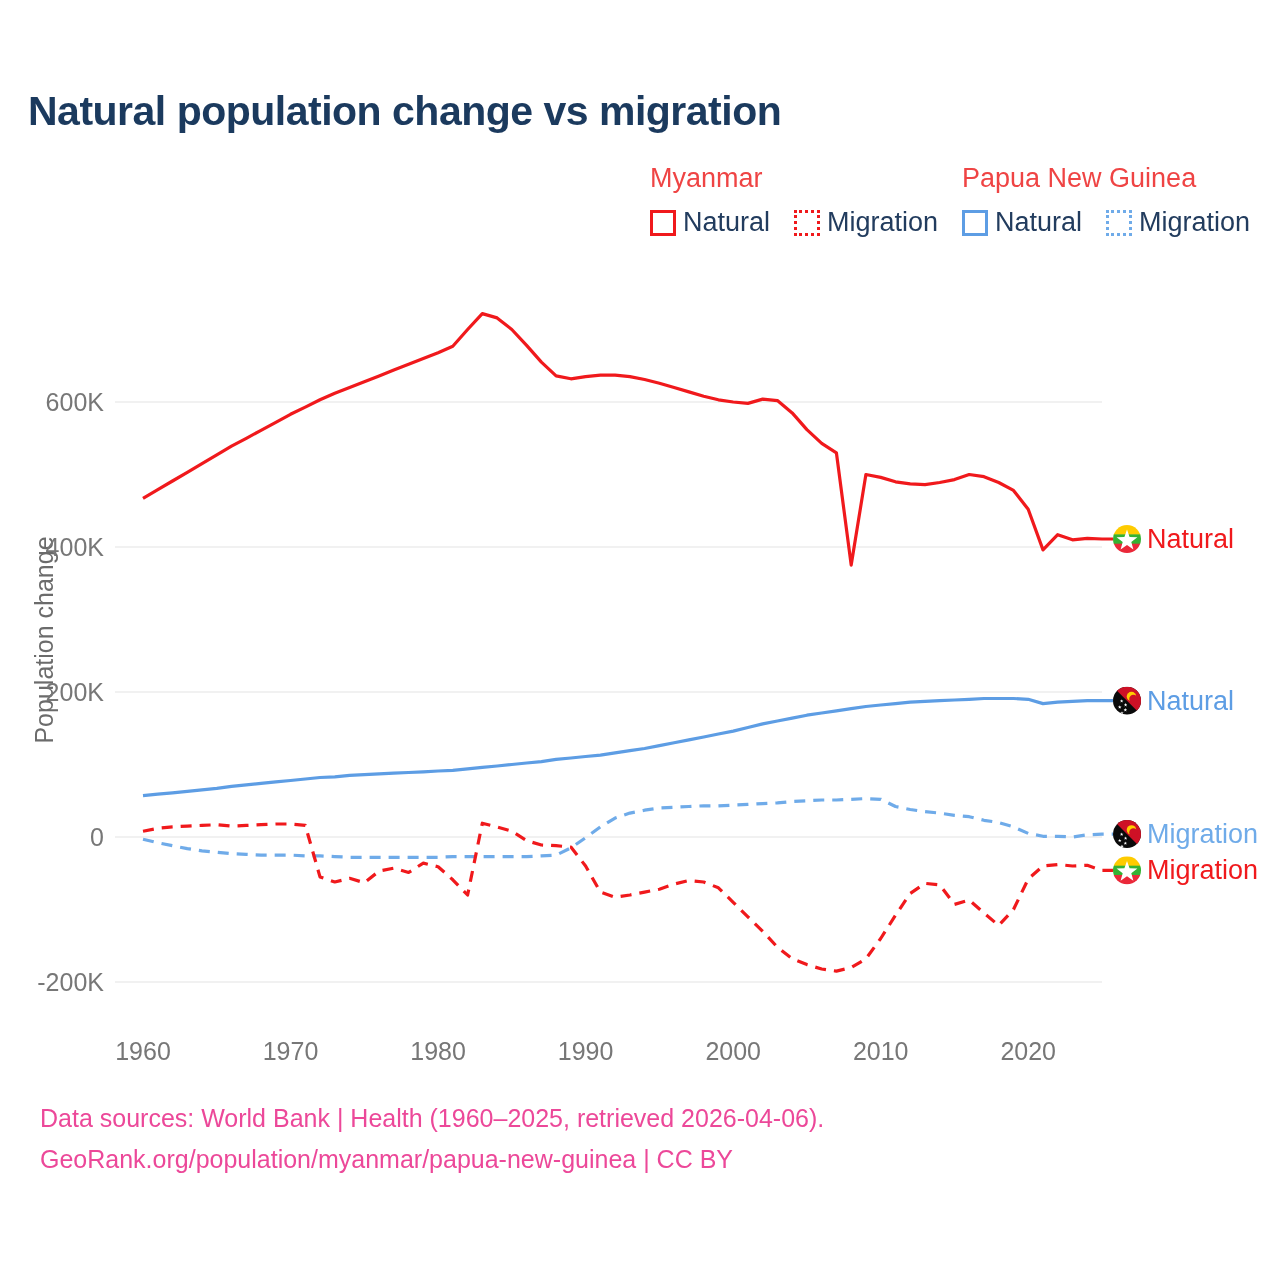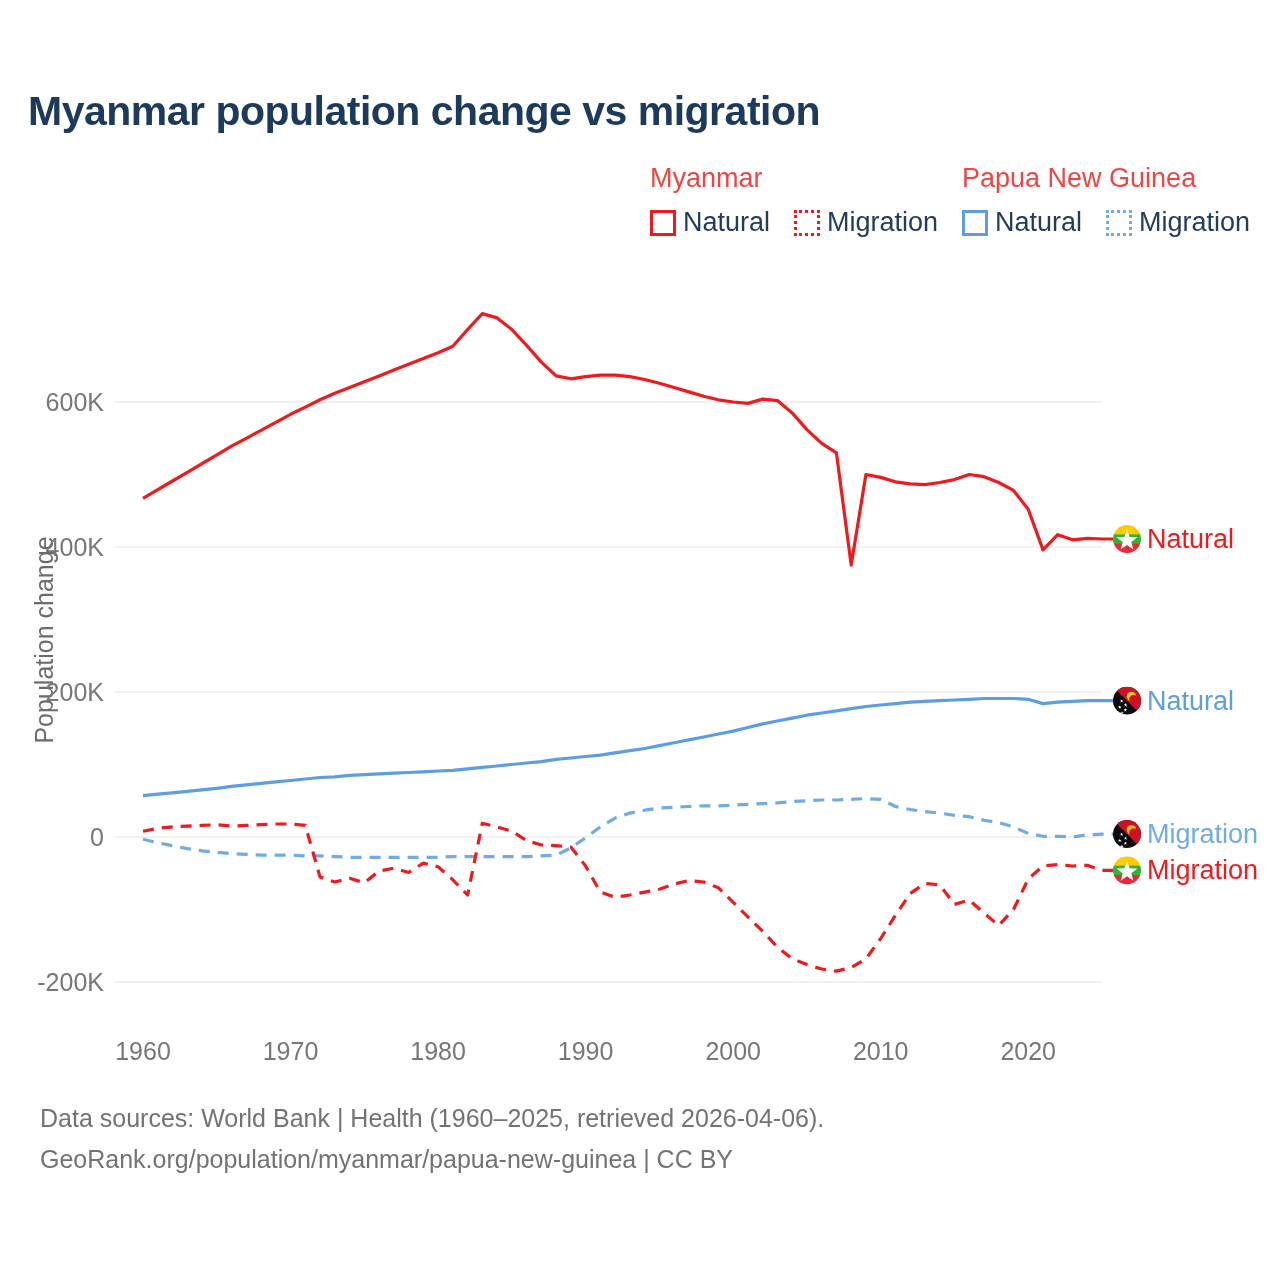--- a/index.html
+++ b/index.html
@@ -21,26 +21,26 @@
   .sw{width:20px;height:20px;background:#fff;box-sizing:content-box;}
   .sw.solid{border:3px solid;}
   .sw.dotted{border:3px dotted;}
   .ylabel{
     position:absolute;left:44px;top:640px;
     transform:translate(-50%,-50%) rotate(-90deg);
     font-size:25px;color:#6b6b6b;white-space:nowrap;
   }
   svg text.tick{font-family:"Liberation Sans",sans-serif;font-size:25px;fill:#777777;}
   svg text.endlabel{font-family:"Liberation Sans",sans-serif;font-size:27px;}
-  .footer{position:absolute;left:40px;top:1098px;font-size:25px;color:#737373;line-height:41px;}
+  .footer{position:absolute;left:40px;top:1098px;font-size:25px;color:#ec4899;line-height:41px;}
 </style>
 </head>
 <body>
 
-<div class="title">Myanmar population change vs migration</div>
+<div class="title">Natural population change vs migration</div>
 
 <div class="legend legend-group-1">
   <div class="country">Myanmar</div>
   <div class="items">
     <div class="item">
       <span class="sw solid" style="border-color: rgb(240, 25, 28);"></span>
       <span class="item-label">Natural</span>
     </div>
     <div class="item">
       <span class="sw dotted" style="border-color: rgb(240, 25, 28);"></span>

